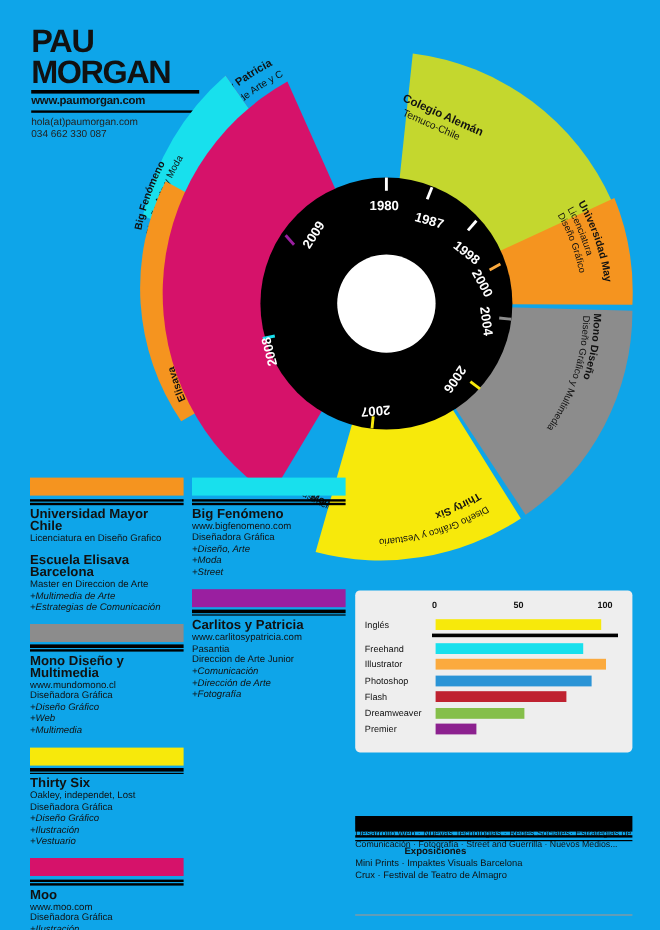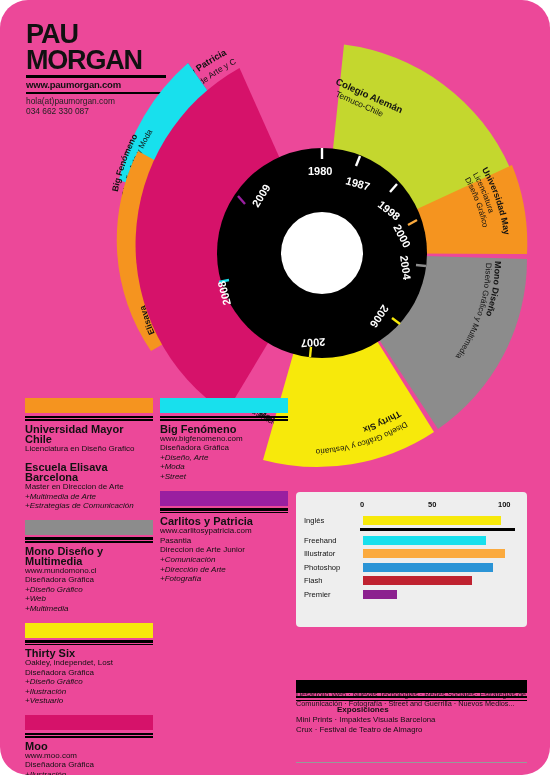--- a/index.html
+++ b/index.html
@@ -1,18 +1,18 @@
 <!DOCTYPE html>
 <html><head>
 <meta charset="utf-8">
 <style>
   html,body{margin:0;padding:0;background:#ffffff;}
   body{width:550px;height:775px;position:relative;overflow:hidden;
        font-family:"Liberation Sans","DejaVu Sans",sans-serif;color:#111;}
-  .page{position:absolute;left:0;top:0;width:550px;height:775px;background:#ec4899;border-radius:28px;}
+  .page{position:absolute;left:0;top:0;width:550px;height:775px;background:#0ea5e9;}
 
   
   .header{position:absolute;left:26px;top:22px;width:140px;}
   .brand-pau{font-size:27px;font-weight:bold;letter-spacing:-1px;line-height:25px;}
   .brand-morgan{font-size:27px;font-weight:bold;letter-spacing:-1.2px;line-height:26px;}
   .rule-thick{height:3px;background:#000;margin-top:2px;}
   .rule-thin{height:1.5px;background:#000;margin-top:1px;}
   .brand-site{font-size:9.5px;font-weight:bold;letter-spacing:-.2px;line-height:12px;margin-top:1px;}
   .brand-mail{font-size:8.4px;line-height:10.5px;color:#222;margin-top:2px;}
   .brand-phone{font-size:8.4px;line-height:10.5px;color:#222;}
@@ -310,20 +310,26 @@
             <div class="bar" style="width: 83.6364%; background: rgb(43, 148, 214);"></div>
           </div>
         </div>
         <div class="row">
           <div class="rlbl">Flash</div>
           <div class="track">
             <div class="bar" style="width: 70%; background: rgb(191, 34, 48);"></div>
           </div>
         </div>
         <div class="row">
+          <div class="rlbl">Dreamweaver</div>
+          <div class="track">
+            <div class="bar" style="width: 47.2727%; background: rgb(133, 191, 74);"></div>
+          </div>
+        </div>
+        <div class="row">
           <div class="rlbl">Premier</div>
           <div class="track">
             <div class="bar" style="width: 21.8182%; background: rgb(140, 33, 143);"></div>
           </div>
         </div>
       </div>
   </div>
 
   <div class="habil">
     <b>Habilidades:</b><span> Ilustración · Diseño Web · Action Script · Arte · Idiomas · Desarrollo Web · Nuevas Tecnologias · Redes Sociales· Estrategias de Comunicación · Fotografía · Street and Guerrilla · Nuevos Medios...</span>

